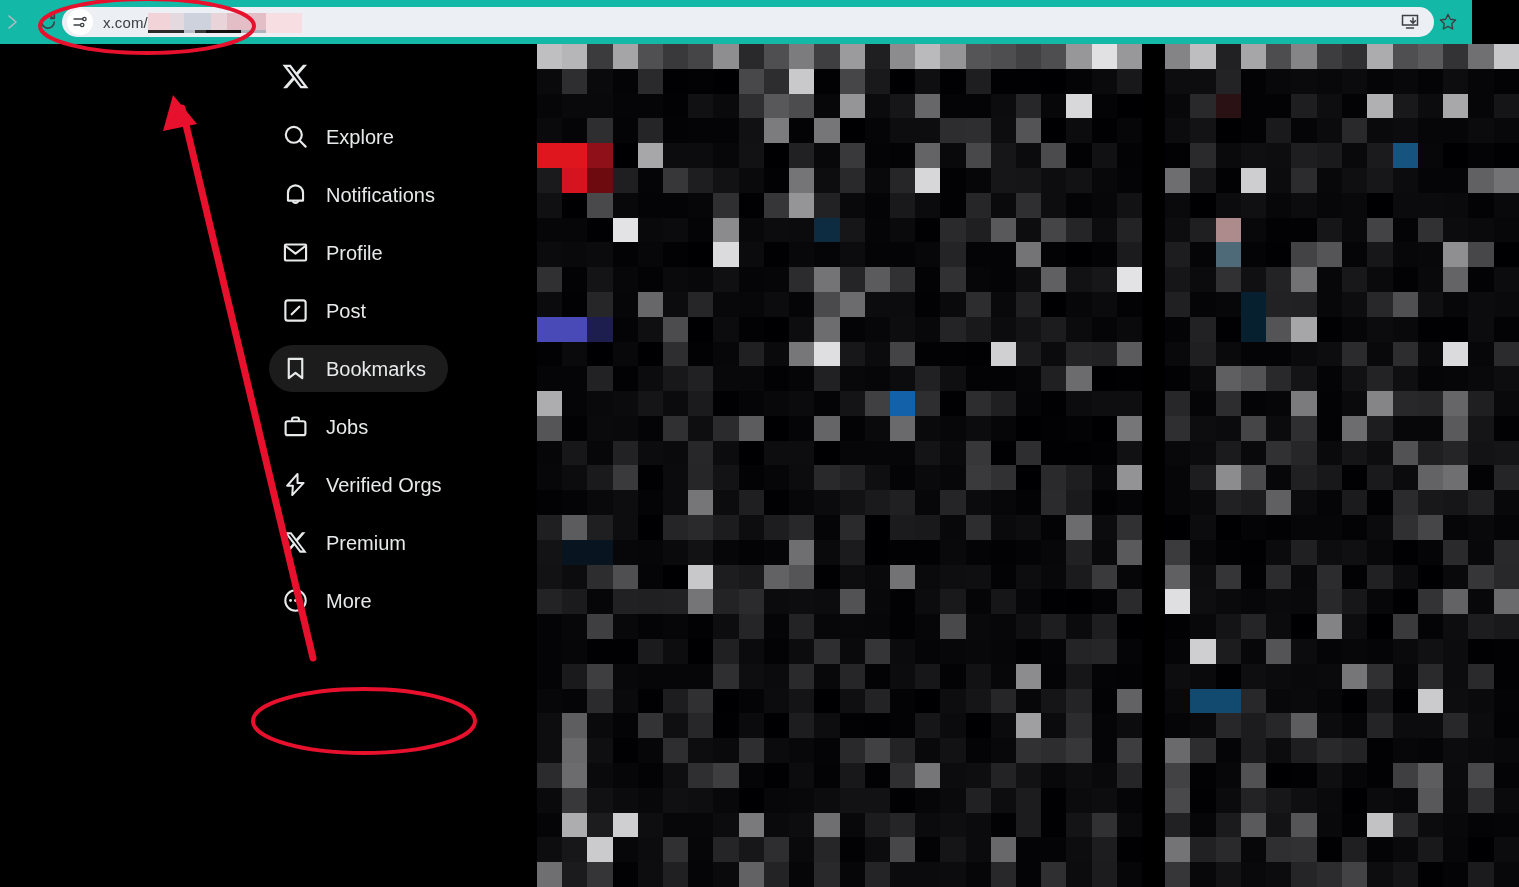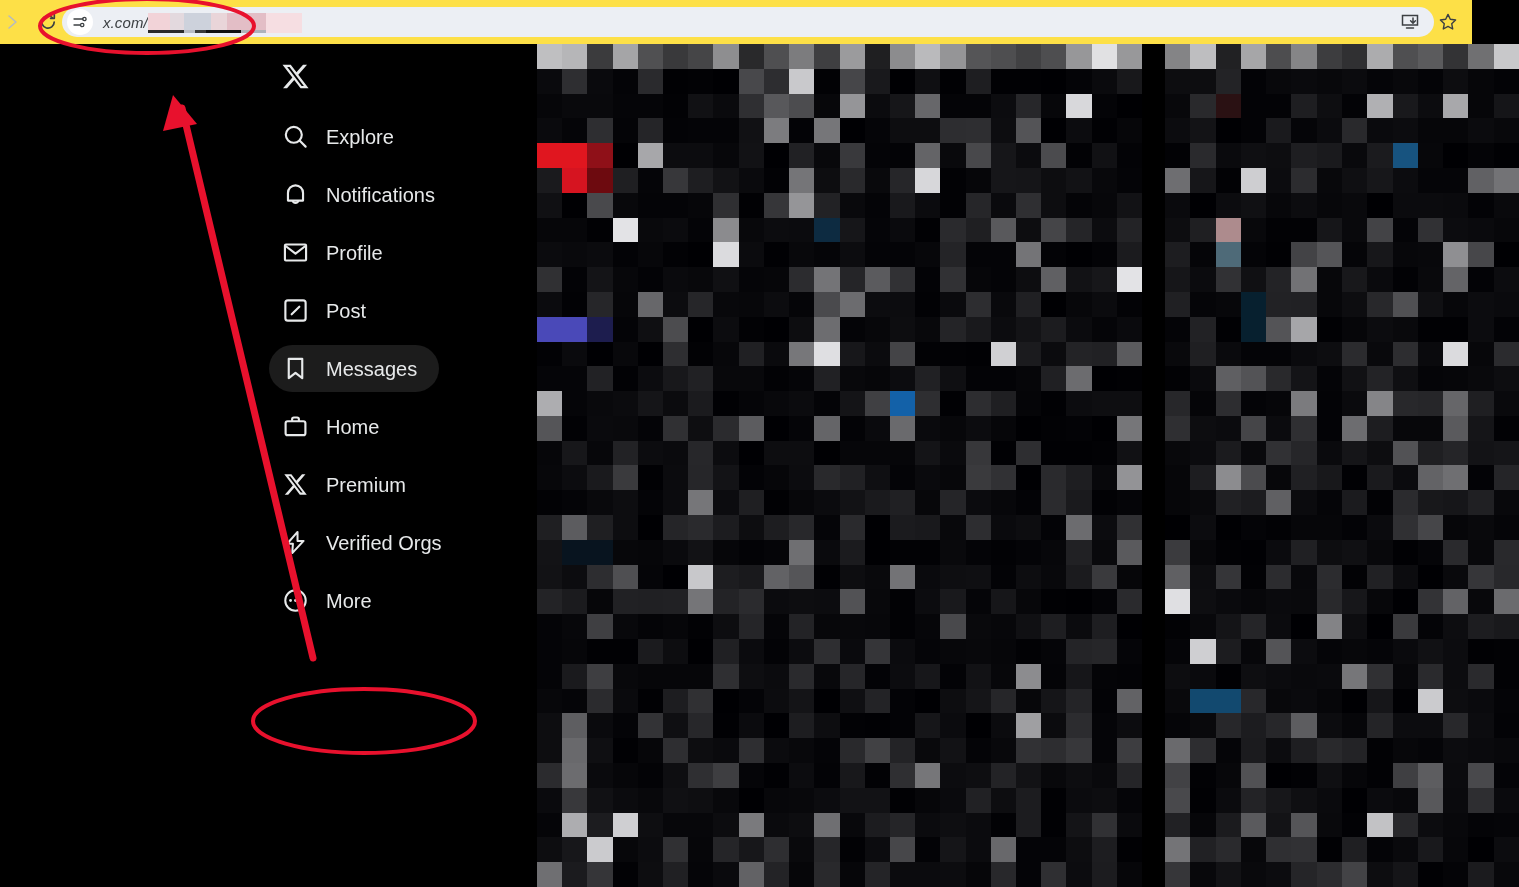--- a/index.html
+++ b/index.html
@@ -4,22 +4,21 @@
 <style>
   html,body{margin:0;padding:0;}
   body{
     width:1519px;height:887px;overflow:hidden;position:relative;
     background:#000;font-family:"Liberation Sans",sans-serif;
   }
 
   
   #browser-chrome{
     position:absolute;left:0;top:0;width:1472px;height:44px;
-    background:#fde047;
-    font-style:italic;
+    background:#14b8a6;
   }
   #chrome-toolbar{
     position:absolute;left:0;top:0;width:1519px;height:44px;
     display:flex;align-items:center;
   }
   .nav-btn{
     width:28px;height:28px;display:flex;align-items:center;justify-content:center;
     flex:0 0 auto;
   }
   #forward-btn{margin-left:0px;}
@@ -243,50 +242,50 @@
         </span>
         <span class="nav-label">Post</span>
       </div>
 
       <div class="nav-item active-pill">
         <span class="nav-ico">
           <svg width="27" height="27" viewBox="0 0 24 24" fill="none" stroke="#e7e9ea" stroke-width="1.9" stroke-linejoin="round">
             <path d="M6 3.4 h12 v17.2 l-6 -4.7 -6 4.7 z"></path>
           </svg>
         </span>
-        <span class="nav-label">Messages</span>
+        <span class="nav-label">Bookmarks</span>
       </div>
 
       <div class="nav-item">
         <span class="nav-ico">
           <svg width="27" height="27" viewBox="0 0 24 24" fill="none" stroke="#e7e9ea" stroke-width="1.9" stroke-linejoin="round">
             <rect x="3.2" y="7.3" width="17.6" height="12.4" rx="1.8"></rect>
             <path d="M9 7.1 V5.6 a1.6 1.6 0 0 1 1.6-1.6 h2.8 A1.6 1.6 0 0 1 15 5.6 V7.1"></path>
           </svg>
         </span>
-        <span class="nav-label">Home</span>
+        <span class="nav-label">Jobs</span>
       </div>
 
+
+      <div class="nav-item">
+        <span class="nav-ico">
+          <svg width="27" height="27" viewBox="0 0 24 24" fill="none" stroke="#e7e9ea" stroke-width="1.8" stroke-linejoin="round">
+            <path d="M13.8 2.6 L4.6 13.1 h5.1 L9.1 21.4 L19.2 10.6 h-5.4 z"></path>
+          </svg>
+        </span>
+        <span class="nav-label">Verified Orgs</span>
+      </div>
 
       <div class="nav-item">
         <span class="nav-ico">
           <svg width="25" height="25" viewBox="0 0 24 24" fill="#e7e9ea">
             <path d="M18.244 2.25h3.308l-7.227 8.26 8.502 11.24H16.17l-5.214-6.817L4.99 21.75H1.68l7.73-8.835L1.254 2.25H8.08l4.713 6.231zm-1.161 17.52h1.833L7.084 4.126H5.117z"></path>
           </svg>
         </span>
         <span class="nav-label">Premium</span>
-      </div>
-
-      <div class="nav-item">
-        <span class="nav-ico">
-          <svg width="27" height="27" viewBox="0 0 24 24" fill="none" stroke="#e7e9ea" stroke-width="1.8" stroke-linejoin="round">
-            <path d="M13.8 2.6 L4.6 13.1 h5.1 L9.1 21.4 L19.2 10.6 h-5.4 z"></path>
-          </svg>
-        </span>
-        <span class="nav-label">Verified Orgs</span>
       </div>
 
 
       <div class="nav-item">
         <span class="nav-ico">
           <svg width="27" height="27" viewBox="0 0 24 24" fill="none" stroke="#e7e9ea" stroke-width="1.8">
             <circle cx="12" cy="12" r="9.1"></circle>
             <circle cx="7.6" cy="12" r="1.25" fill="#e7e9ea" stroke="none"></circle>
             <circle cx="12" cy="12" r="1.25" fill="#e7e9ea" stroke="none"></circle>
             <circle cx="16.4" cy="12" r="1.25" fill="#e7e9ea" stroke="none"></circle>

